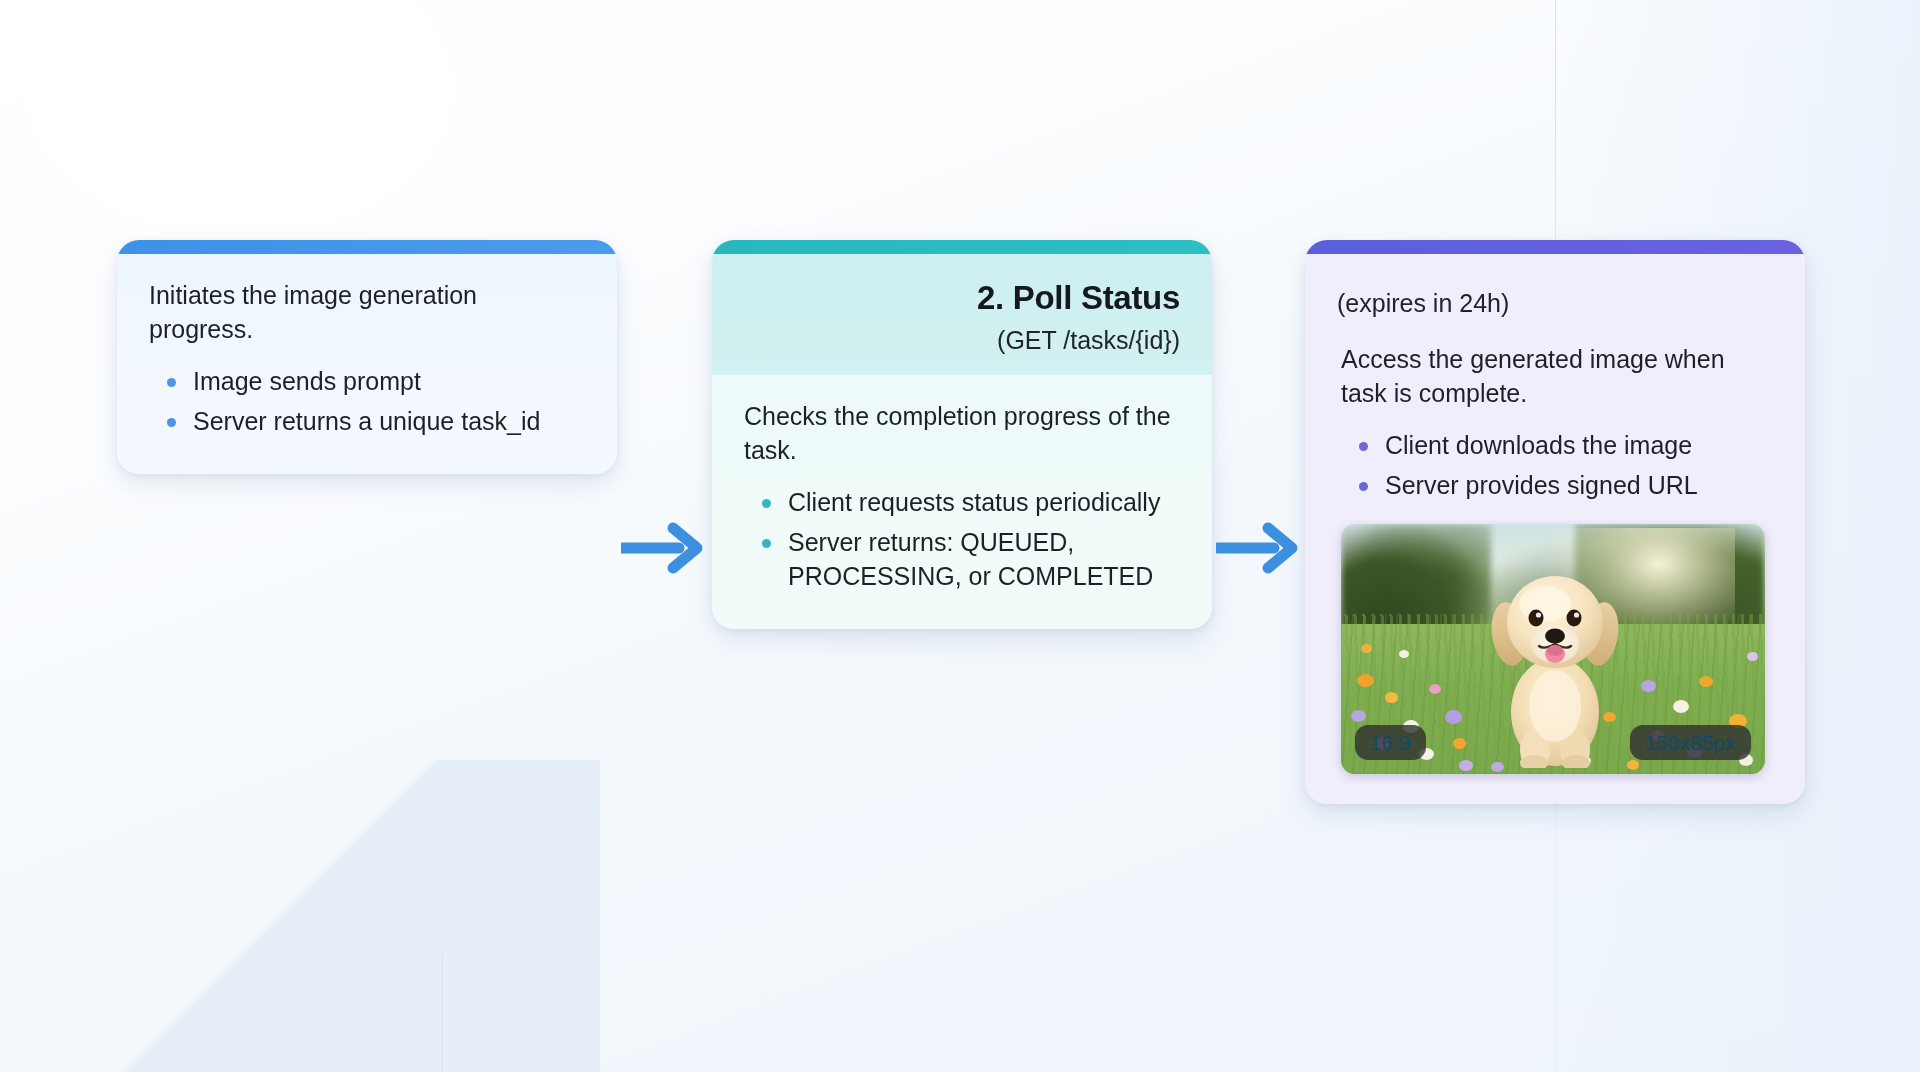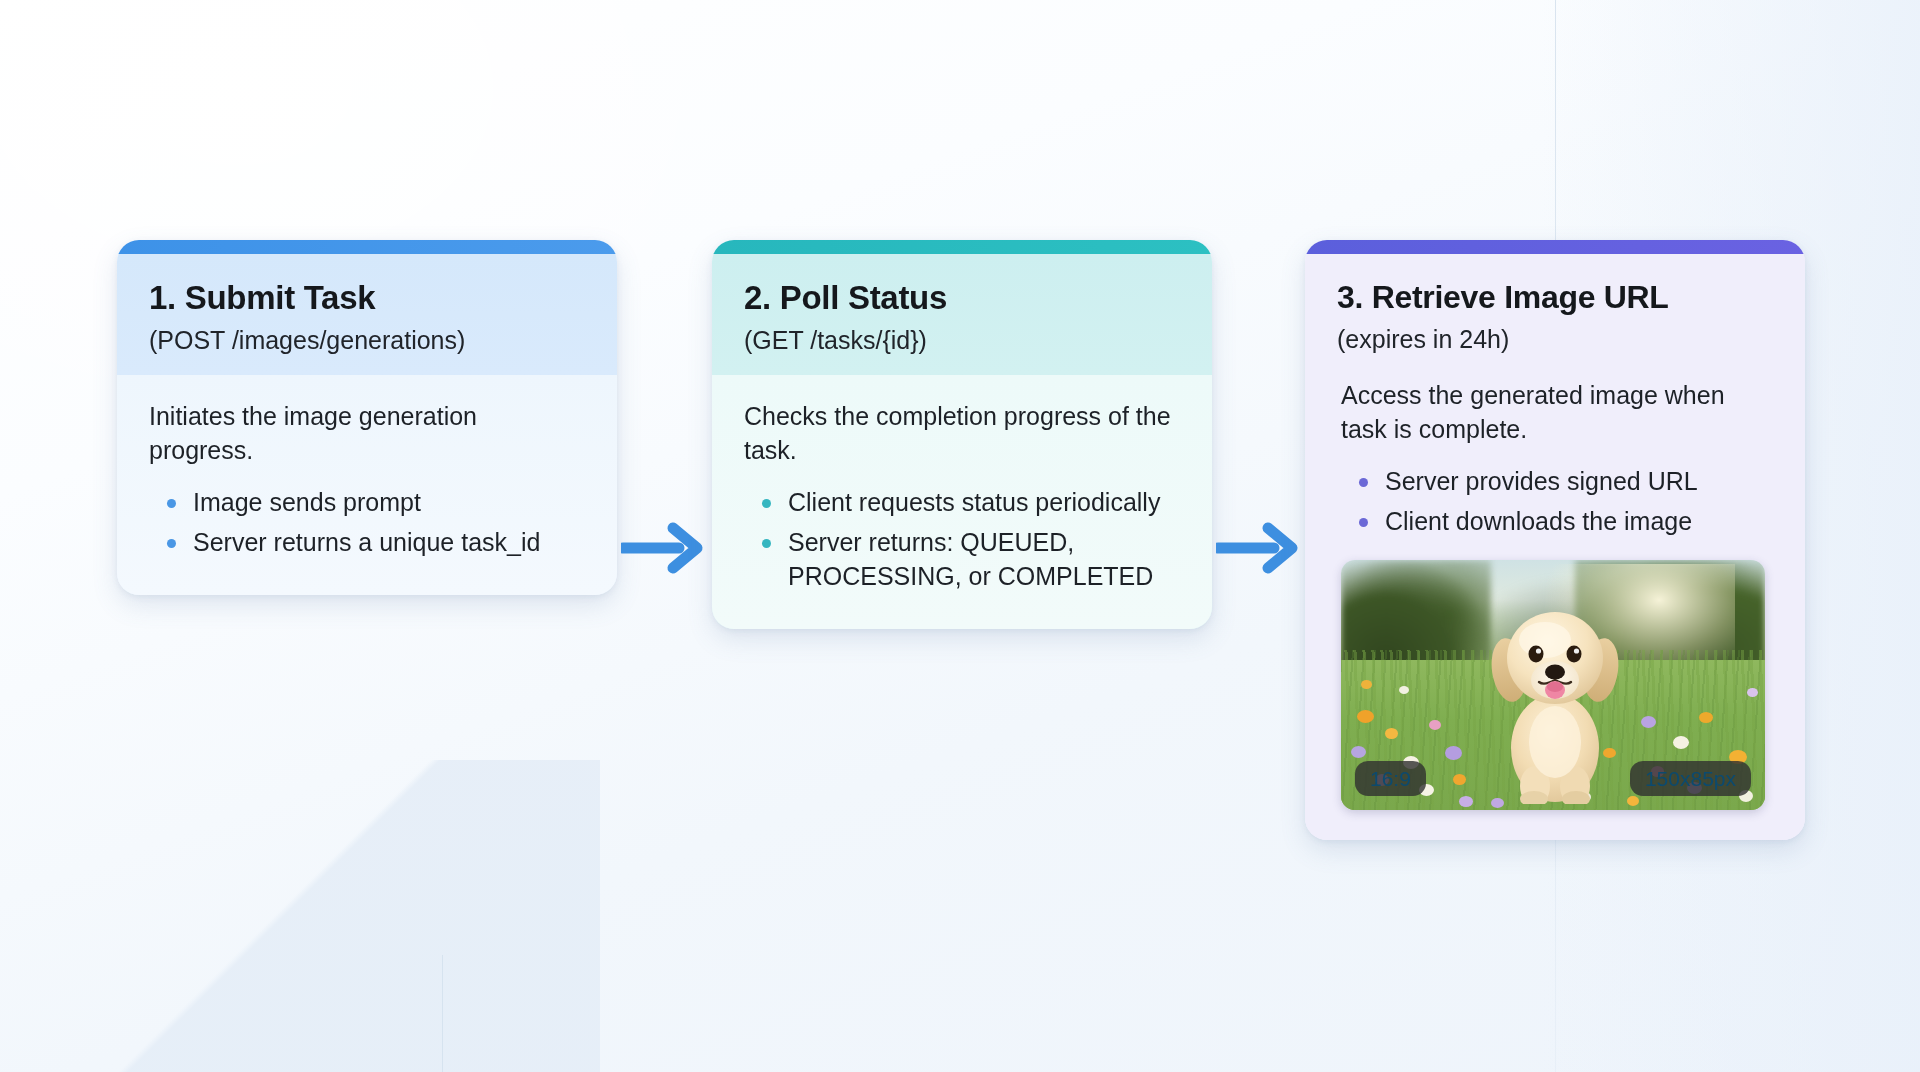--- a/index.html
+++ b/index.html
@@ -43,21 +43,21 @@
   #card1 .card-topbar{background:linear-gradient(to right,#3d92e8,#4b9bec);}
   #card1 .card-inner{background:#e7f2fd;}
   #card1 .card-head{background:linear-gradient(to bottom,#d5e8fb,#d9eafc);}
   #card1 .card-body{background:linear-gradient(to bottom,#eef6fd,#f4f9fe);}
   #card1 .dot{background:#4a97e5;}
 
   
   #card2{left:712px;top:240px;width:500px;}
   #card2 .card-topbar{background:linear-gradient(to right,#27b7bd,#2cc0c2);}
   #card2 .card-inner{background:#d7f3f3;}
-  #card2 .card-head{background:linear-gradient(to bottom,#cdeff0,#d2f1f1);}
+  #card2 .card-head{background:linear-gradient(to bottom,#cdeff0,#d2f1f1);text-align:right;}
   #card2 .card-body{background:linear-gradient(to bottom,#edfaf9,#f2fbfa);}
   #card2 .dot{background:#35b6c0;}
 
   
   #card3{left:1305px;top:240px;width:500px;}
   #card3 .card-topbar{background:linear-gradient(to right,#5b5fdc,#6a62e2);}
   #card3 .card-inner{background:#f0eefb;}
   #card3 .card-head{background:#f0eefb;padding-bottom:10px;}
   #card3 .card-body{background:#f0eefb;padding-top:14px;padding-left:36px;}
   #card3 .dot{background:#6b68d6;}
@@ -102,24 +102,20 @@
 <div id="bg"></div>
 <div id="bg-glow-tl"></div>
 <div id="bg-tint-r"></div>
 <div id="bg-diag"></div>
 <div id="bg-seam-v1"></div>
 <div id="bg-seam-v2"></div>
 
 <div class="card" id="card1">
   <div class="card-topbar"></div>
   <div class="card-inner">
-    <div class="card-head">
-      <div class="card-title">1. Submit Task</div>
-      <div class="card-sub">(POST /images/generations)</div>
-    </div>
     <div class="card-body">
       <div class="card-desc">Initiates the image generation progress.</div>
       <ul class="bullets">
         <li>
           <span class="dot"></span>
           <span>Image sends prompt</span>
         </li>
         <li>
           <span class="dot"></span>
           <span>Server returns a unique task_id</span>
@@ -163,33 +159,32 @@
   <g fill="none" stroke="#3d8fe0" stroke-width="11" stroke-linecap="round" stroke-linejoin="round">
     <line x1="2" y1="28" x2="58" y2="28"></line>
     <polyline points="52,8 76,28 52,48"></polyline>
   </g>
 </svg>
 
 <div class="card" id="card3">
   <div class="card-topbar"></div>
   <div class="card-inner">
     <div class="card-head">
-      <div class="card-title">3. Retrieve Image URL</div>
       <div class="card-sub">(expires in 24h)</div>
     </div>
     <div class="card-body">
       <div class="card-desc">Access the generated image when task is complete.</div>
       <ul class="bullets">
         <li>
           <span class="dot"></span>
+          <span>Client downloads the image</span>
+        </li>
+        <li>
+          <span class="dot"></span>
           <span>Server provides signed URL</span>
-        </li>
-        <li>
-          <span class="dot"></span>
-          <span>Client downloads the image</span>
         </li>
       </ul>
 
       <div class="thumb">
         <div class="sky"></div>
         <div class="hill"></div>
         <div class="forestL"></div>
         <div class="forestR"></div>
         <div class="sun"></div>
         <div class="meadow"></div>

